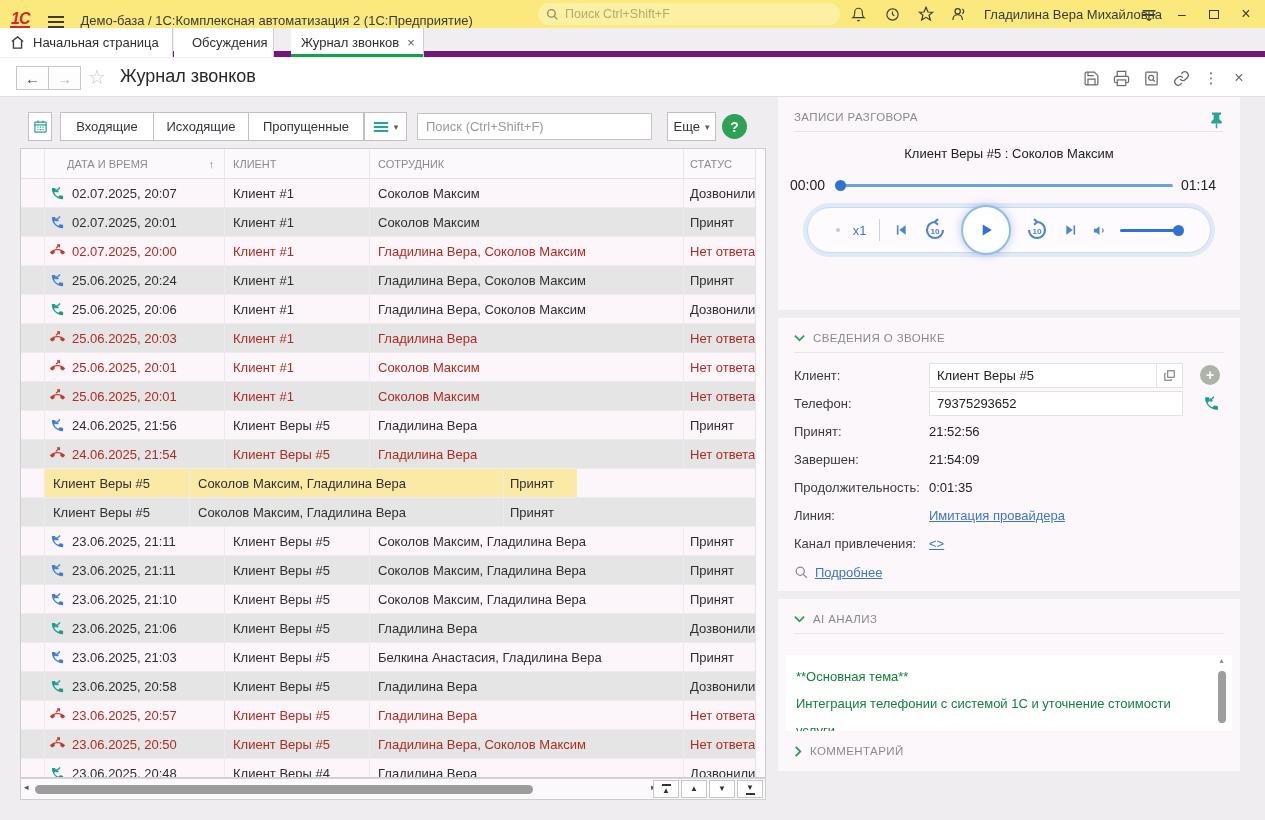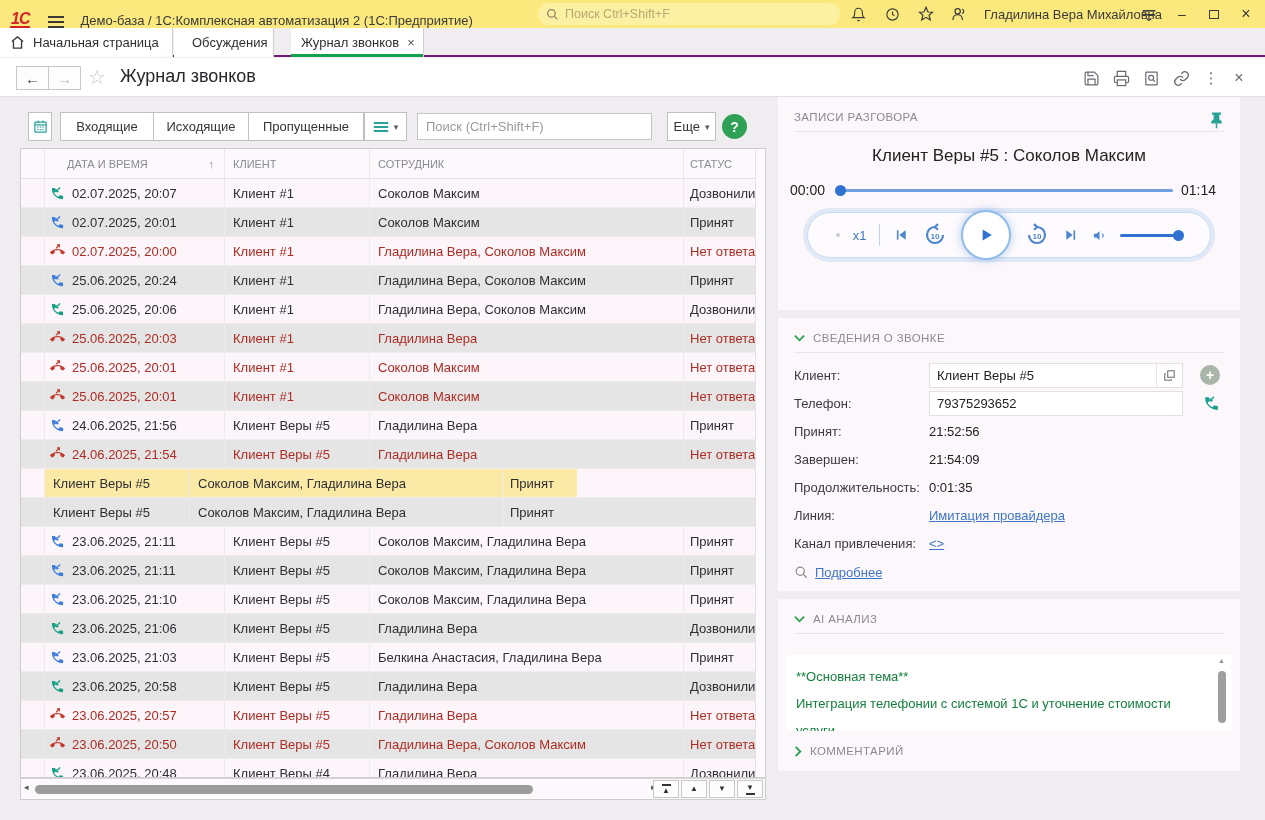--- a/index.html
+++ b/index.html
@@ -16,21 +16,21 @@
   .tsearch { position:absolute; left:538px; top:3px; width:302px; height:22px; background:#FCF1A3; border-radius:11px; display:flex; align-items:center; padding:0 8px; }
   .tsearch svg { flex:0 0 auto; }
   .tsearch input { border:none; outline:none; background:transparent; font-size:12.5px; color:#6E6846; width:100%; margin-left:6px; font-family:"Liberation Sans",sans-serif; }
   .tsearch input::placeholder { color:#B3AA70; }
   .tb-ico { position:absolute; top:5px; width:18px; height:18px; display:flex; align-items:center; justify-content:center; cursor:pointer; color:#3A3A3A; }
   .user-name { position:absolute; left:984px; top:7px; font-size:13px; color:#3A3A3A; cursor:pointer; }
   .glyph { font-size:14px; color:#3A3A3A; line-height:1; }
   .maxbox { width:10px; height:9px; border:1.5px solid #3A3A3A; }
 
   
-  .tabbar { position:absolute; left:0; top:28px; width:1265px; height:29px; background:#F1EEF1; border-bottom:2px solid #701a75; }
+  .tabbar { position:absolute; left:0; top:28px; width:1265px; height:29px; background:#F1EEF1; border-bottom:6px solid #701a75; }
   .tab { position:absolute; top:0; height:29px; background:#FFFFFF; border-right:1px solid #D1CDD1; display:flex; align-items:center; padding:0 10px; cursor:pointer; white-space:nowrap; }
   .tab .tlabel { margin-left:8px; color:#2F2F33; }
   .tab.active .tlabel { margin-left:0; }
   .tab-underline { position:absolute; left:0; bottom:0; height:3px; width:100%; background:#12A24C; }
   .tab-close { margin-left:8px; font-size:13px; color:#55555C; cursor:pointer; }
 
   
   .toolbar { position:absolute; left:0; top:58px; width:1265px; height:39px; background:#FFFFFF; border-bottom:1px solid #E2DEE2; }
   .navbtn { position:absolute; top:8px; width:33px; height:24px; background:#FDFDFD; border:1px solid #C9C6C9; display:flex; align-items:center; justify-content:center; font-size:15px; cursor:pointer; }
   .fav-star { position:absolute; left:88px; top:7px; font-size:20px; color:#CBC7CB; cursor:pointer; }
@@ -82,21 +82,21 @@
 
   
   .section { position:absolute; left:778px; width:462px; background:#FCF7FB; }
   .sec-head { display:flex; align-items:center; padding:14px 16px 8px 16px; }
   .sec-title { font-size:11.5px; color:#8A8A92; letter-spacing:.4px; }
   .chev { margin-right:8px; display:flex; }
   .sec-hr { height:1px; background:#E9E4E9; margin:0 16px; }
   .pin { position:absolute; right:16px; top:14px; cursor:pointer; }
 
   
-  .track-title { text-align:center; font-size:17px; color:#222; margin-top:14px; }
+  .track-title { text-align:center; font-size:13px; color:#222; margin-top:14px; }
   .progress { display:flex; align-items:center; margin:16px 12px 0 12px; }
   .ptime { font-size:14px; color:#222; }
   .pline { flex:1; height:3px; background:#6FA0DF; border-radius:2px; margin:0 4px 0 12px; position:relative; }
   .pdot { position:absolute; left:-2px; top:-4px; width:11px; height:11px; border-radius:50%; background:#2F72D2; }
   .pline2 { margin:0 12px 0 4px; }
   .pill { width:404px; height:46px; margin:14px auto 0 auto; border:1px solid #C6DCF2; border-radius:23px; box-shadow:0 0 0 4px rgba(143,188,232,.25); background:#FDFBFD; display:flex; align-items:center; justify-content:center; gap:13px; }
   .pill .dot { width:4px; height:4px; border-radius:50%; background:#C9C9CE; }
   .speed { font-size:13px; color:#3E79C7; cursor:pointer; }
   .pill .div { width:1px; height:22px; background:#BCD4EE; }
   .pctl { color:#4C86CE; display:flex; align-items:center; justify-content:center; cursor:pointer; }

